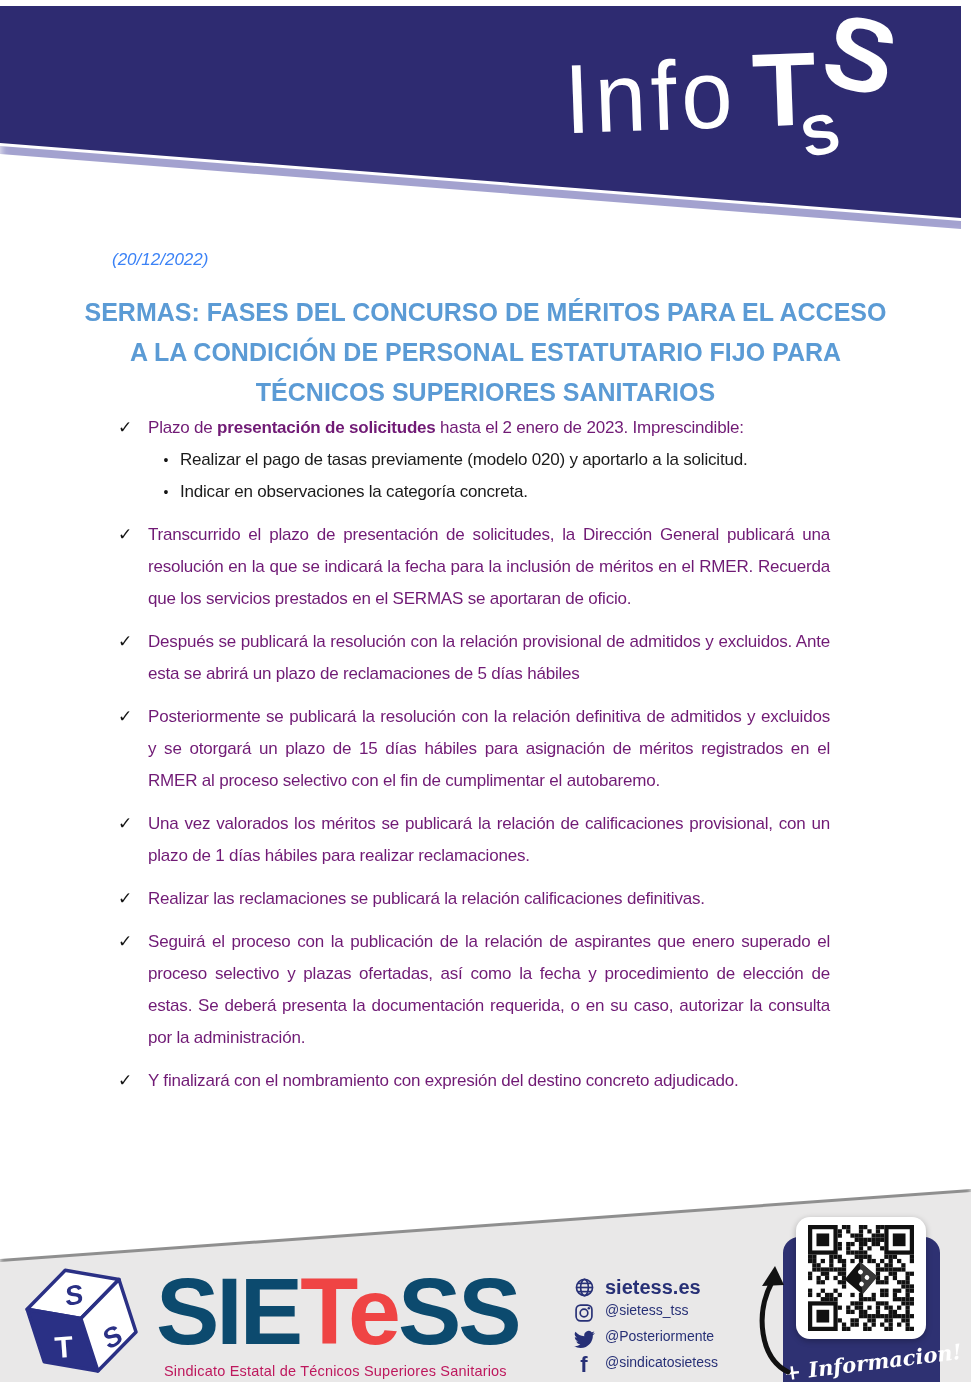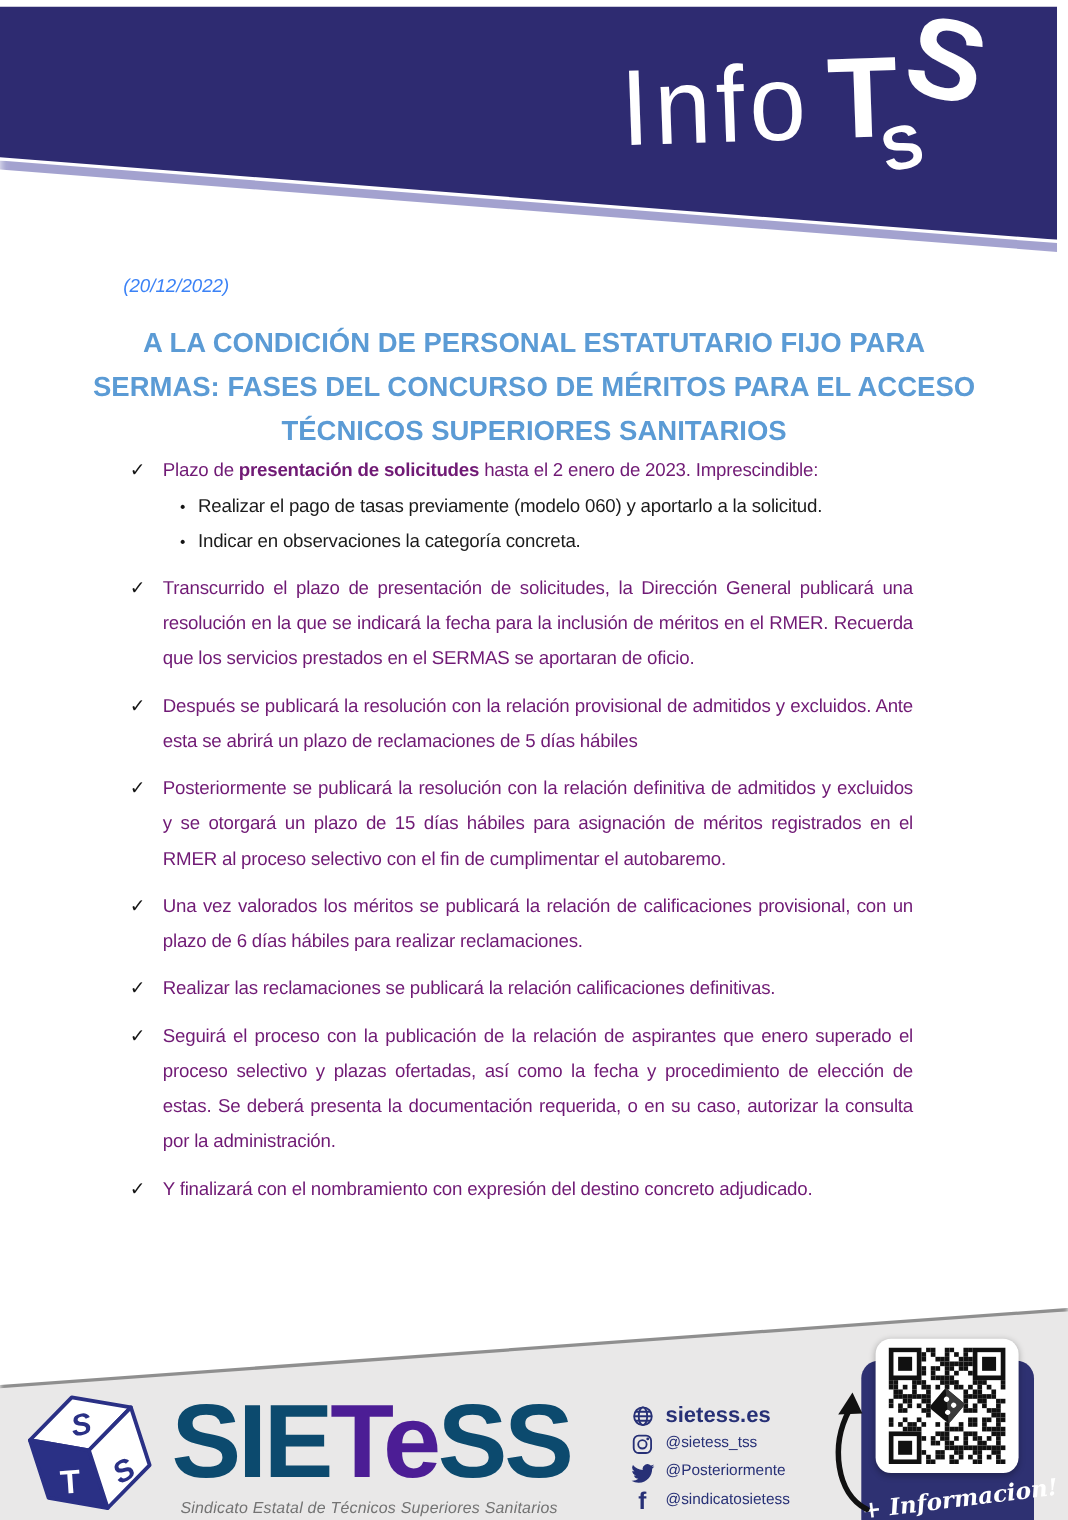--- a/index.html
+++ b/index.html
@@ -62,24 +62,24 @@
   .footer-gray{
     position:absolute;inset:0;background:#e9e8e8;
     clip-path:polygon(0 82px,971px 12px,971px 202px,0 202px);
   }
   .cube{position:absolute;left:14px;top:80px;}
   .logo-text{
     position:absolute;left:156px;top:84px;font-size:95px;font-weight:700;
     letter-spacing:-3px;line-height:1;white-space:nowrap;
   }
   .seg-dark{color:#0c4a6e;}
-  .seg-light{color:#4c1d95;}
+  .seg-light{color:#ef4444;}
   .logo-tagline{
-    position:absolute;left:164px;top:183px;font-size:14.5px;font-style:italic;
-    color:#737373;letter-spacing:.2px;white-space:nowrap;
+    position:absolute;left:164px;top:183px;font-size:14.5px;
+    color:#be185d;letter-spacing:.2px;white-space:nowrap;
   }
   .links{position:absolute;left:573px;top:96px;}
   .link-row{display:flex;align-items:flex-start;height:26px;gap:10px;}
   .link-icon{flex:none;width:22px;height:22px;display:flex;align-items:center;justify-content:center;}
   .link-icon svg{display:block;}
   .fb-glyph{font-size:22px;font-weight:800;color:#273076;line-height:1;}
   .link-text{font-size:14px;color:#273076;}
   .link-text.bold{font-weight:700;font-size:20px;}
   .qr-panel{
     position:absolute;left:783px;top:57px;width:157px;height:160px;
@@ -104,34 +104,34 @@
   <div class="header-shadow"></div>
   <div class="header-navy"></div>
   <div class="brand">
     <span class="brand-info">Info</span><span class="brand-t">T</span><span class="brand-s-small">S</span><span class="brand-s-big">S</span>
   </div>
 </div>
 
 <div class="doc-date">(20/12/2022)</div>
 
 <div class="doc-title">
+  <div>SERMAS: FASES DEL CONCURSO DE MÉRITOS PARA EL ACCESO</div>
   <div>A LA CONDICIÓN DE PERSONAL ESTATUTARIO FIJO PARA</div>
-  <div>SERMAS: FASES DEL CONCURSO DE MÉRITOS PARA EL ACCESO</div>
   <div>TÉCNICOS SUPERIORES SANITARIOS</div>
 </div>
 
 <div class="checklist">
     <div class="item">
       <span class="check">✓</span>
       <div class="item-body">
         <p class="item-text"><span>Plazo de </span><span class="b">presentación de solicitudes</span><span> hasta el 2 enero de 2023. Imprescindible:</span></p>
         <div class="sub">
           <div class="sub-item">
             <span class="sub-dot">•</span>
-            <span class="sub-text">Realizar el pago de tasas previamente (modelo 060) y aportarlo a la solicitud.</span>
+            <span class="sub-text">Realizar el pago de tasas previamente (modelo 020) y aportarlo a la solicitud.</span>
           </div>
           <div class="sub-item">
             <span class="sub-dot">•</span>
             <span class="sub-text">Indicar en observaciones la categoría concreta.</span>
           </div>
         </div>
       </div>
     </div>
     <div class="item">
       <span class="check">✓</span>
@@ -147,21 +147,21 @@
     </div>
     <div class="item">
       <span class="check">✓</span>
       <div class="item-body">
         <p class="item-text"><span>Posteriormente se publicará la resolución con la relación definitiva de admitidos y excluidos y se otorgará un plazo de 15 días hábiles para asignación de méritos registrados en el RMER al proceso selectivo con el fin de cumplimentar el autobaremo.</span></p>
       </div>
     </div>
     <div class="item">
       <span class="check">✓</span>
       <div class="item-body">
-        <p class="item-text"><span>Una vez valorados los méritos se publicará la relación de calificaciones provisional, con un plazo de 6 días hábiles para realizar reclamaciones.</span></p>
+        <p class="item-text"><span>Una vez valorados los méritos se publicará la relación de calificaciones provisional, con un plazo de 1 días hábiles para realizar reclamaciones.</span></p>
       </div>
     </div>
     <div class="item">
       <span class="check">✓</span>
       <div class="item-body">
         <p class="item-text"><span>Realizar las reclamaciones se publicará la relación calificaciones definitivas.</span></p>
       </div>
     </div>
     <div class="item">
       <span class="check">✓</span>

